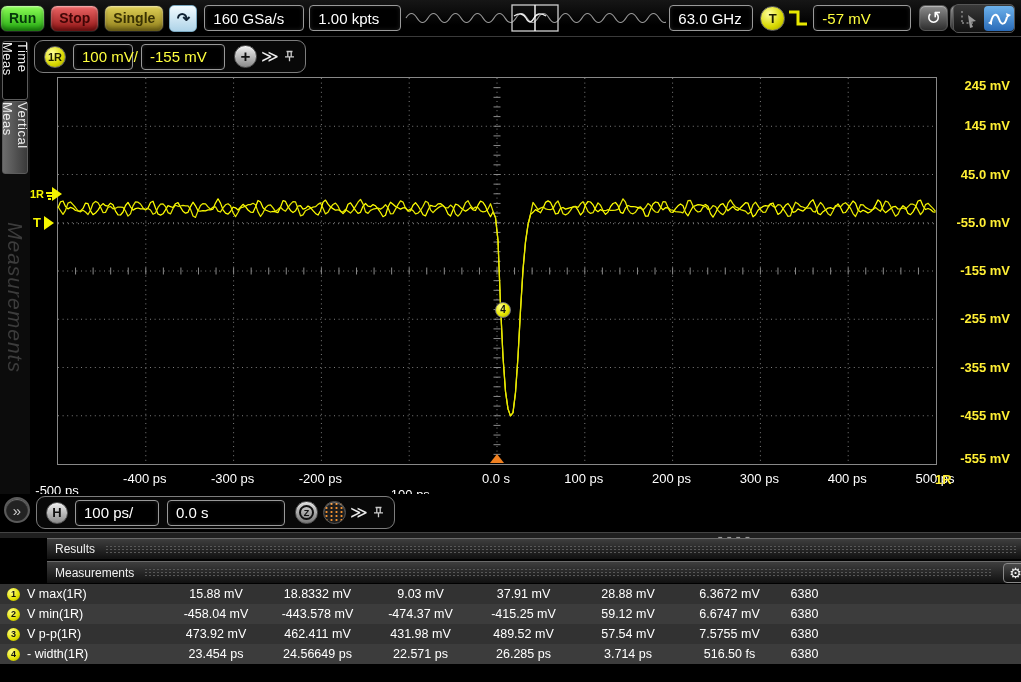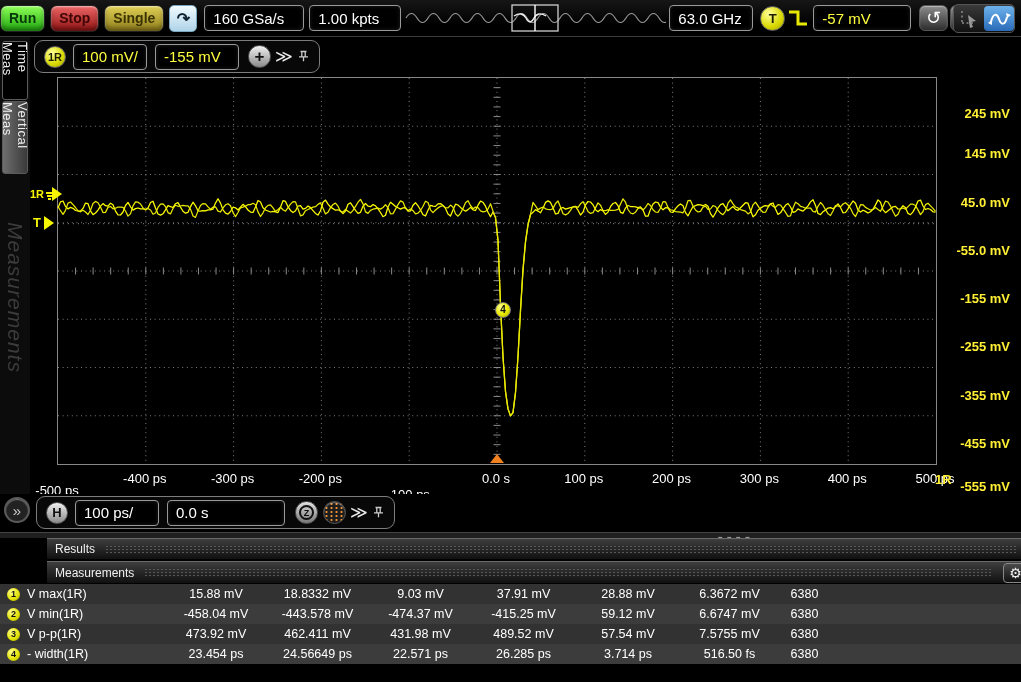--- a/index.html
+++ b/index.html
@@ -62,21 +62,21 @@
   }
   .vtab.active { background:#000; }
   .vtab.inactive { background:linear-gradient(90deg,#6e6e6e,#3a3a3a); }
   #watermark {
     position:absolute; left:3px; top:185px; writing-mode:vertical-rl;
     font-size:21px; font-style:italic; color:#3c3c3c; letter-spacing:1px;
   }
   
   #scope-area { position:absolute; left:30px; top:76px; width:991px; height:418px; background:#000; }
   #plot-svg { position:absolute; left:27px; top:1px; }
-  .ylab { position:absolute; width:72px; text-align:right; font-size:13px; font-weight:bold; color:#ffef35;margin-top:28px; }
+  .ylab { position:absolute; width:72px; text-align:right; font-size:13px; font-weight:bold; color:#ffef35; }
   .xlab { position:absolute; width:80px; text-align:center; font-size:13px; color:#fff; }
   #plot-chan-label { position:absolute; left:905px; top:396px; width:30px; font-size:13px; font-weight:bold; color:#ffef35; }
   .lmarker { position:absolute; display:flex; align-items:center; color:#f5f500; font-weight:bold; font-size:11px; }
   .rtri { width:0; height:0; border-top:7px solid transparent; border-bottom:7px solid transparent; border-left:10px solid #f5f500; }
   .gnd { display:inline-block; margin:6px 1px 0 2px; }
   .gnd i { display:block; background:#f5f500; height:2px; margin-bottom:1px; }
   #trig-time-marker { position:absolute; width:0; height:0; border-left:7px solid transparent; border-right:7px solid transparent; border-bottom:9px solid #f08020; }
   #marker4 {
     position:absolute; width:16px; height:16px; border-radius:50%;
     background:radial-gradient(circle at 35% 30%, #ffff8a, #e8e800 55%, #a8a800);
@@ -157,21 +157,21 @@
           <polygon points="19,4 24,6 20,9" fill="#fff"></polygon>
           <polygon points="5,16 1,14 5,11" fill="#fff"></polygon>
         </svg>
       </div>
     </div>
   </div>
 
   <div class="ctrl-row" style="left:30px; top:38px; width:991px; height:38px">
     <div class="group-box" style="left:4px; top:2px">
       <div class="ybadge" style="width:22px;height:22px;font-size:11px">1R</div>
-      <div class="field yellow" style="width:74px; margin-left:7px">100 mV/</div>
+      <div class="field yellow" style="width:60px; margin-left:7px">100 mV/</div>
       <div class="field yellow" style="width:84px; margin-left:8px">-155 mV</div>
       <div class="graybtn" style="width:23px;height:23px;border-radius:50%;font-size:17px;font-weight:bold;margin-left:9px;color:#111;background:linear-gradient(#f0f0f0,#8a8a8a)">+</div>
       <div class="chevrons">≫</div>
       <span class="pinicon">
         <svg width="13" height="13">
             <path d="M3.5 1.5 h6 M4.8 1.5 v5 M8.2 1.5 v5 M2 6.8 h9 M6.5 6.8 v4.5" stroke="#ccc" stroke-width="1.3" fill="none"></path>
           </svg>
       </span>
     </div>
   </div>

